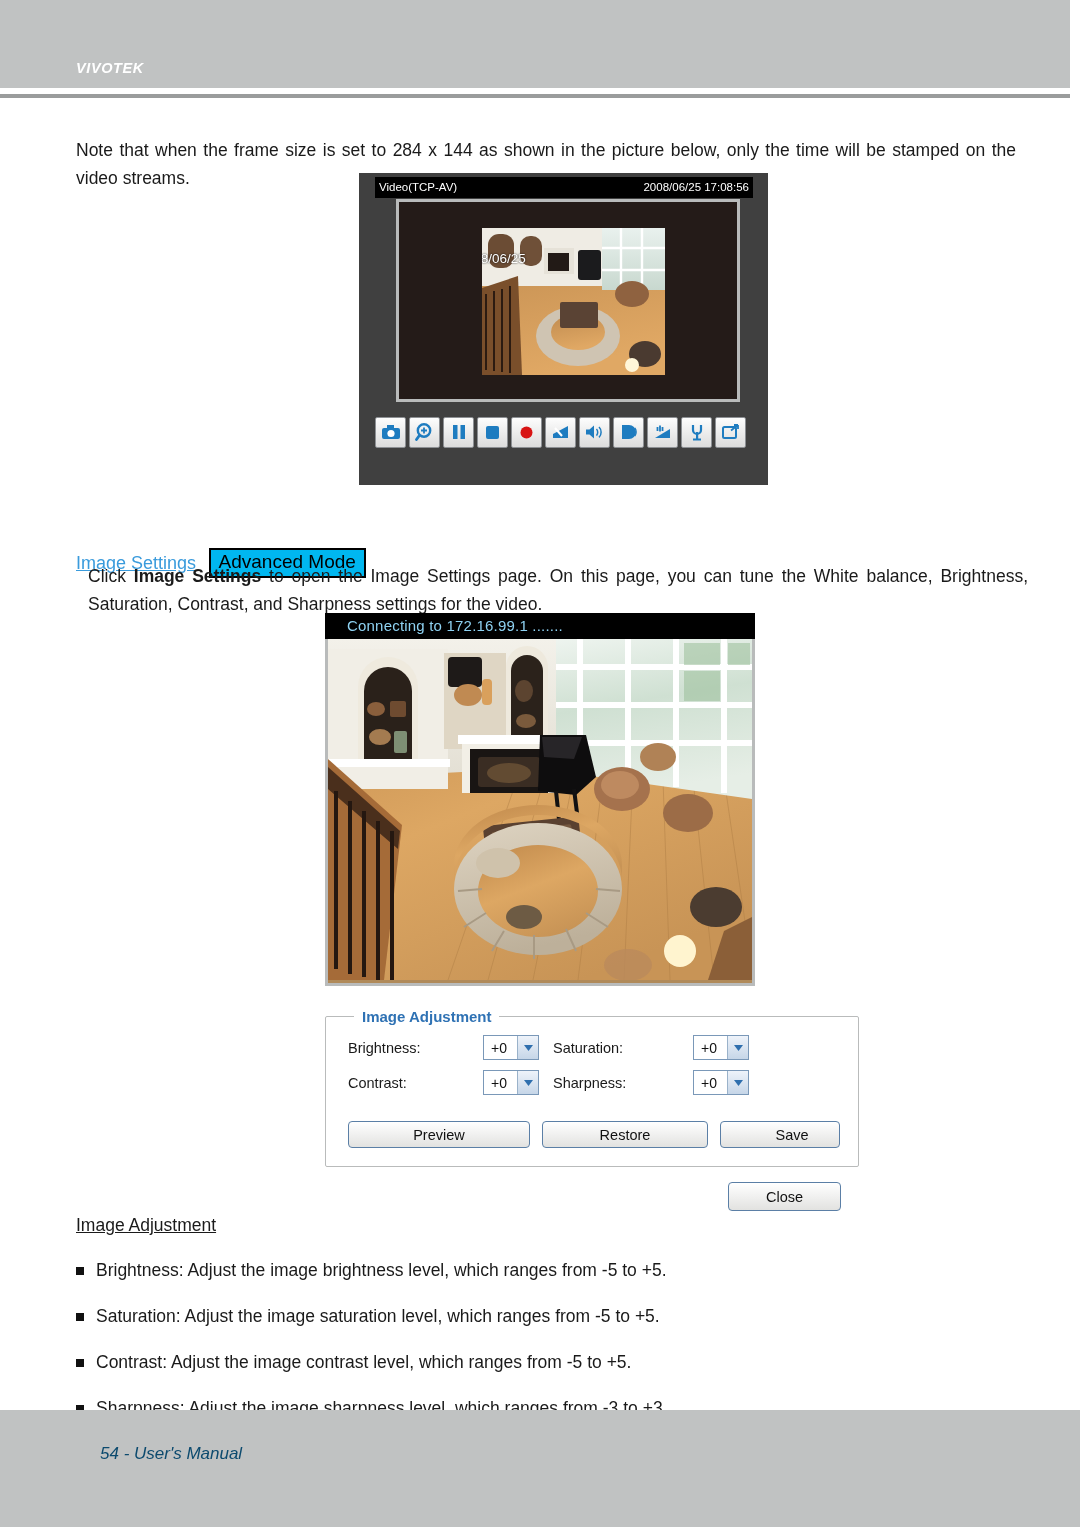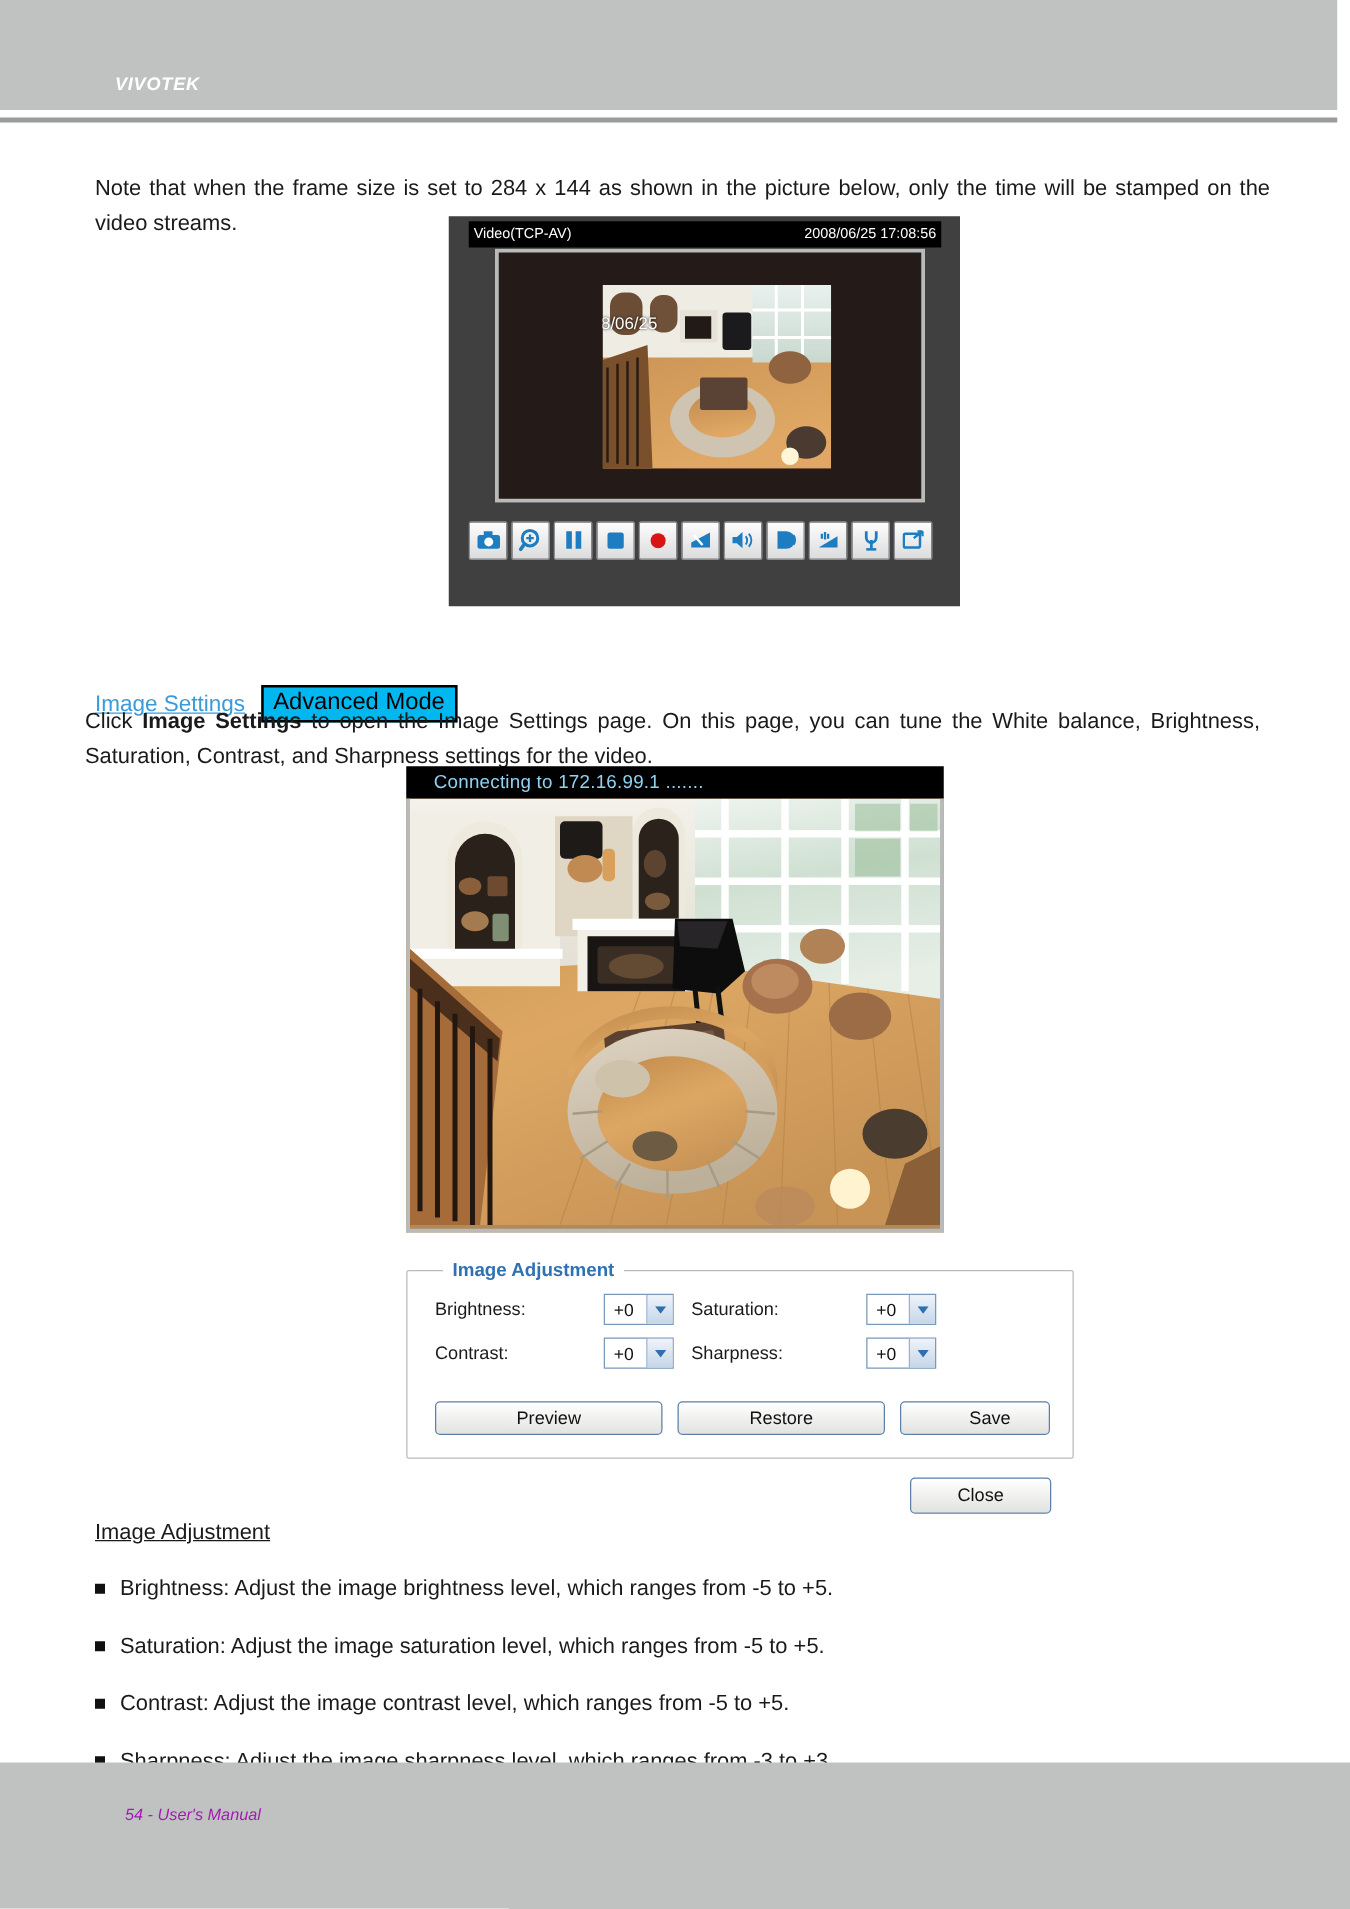--- a/index.html
+++ b/index.html
@@ -11,21 +11,21 @@
     position:relative;
     overflow:hidden;
   }
 
   
   .top-band{
     position:absolute; left:0; top:0; width:1070px; height:88px;
     background:#c0c2c2;
   }
   .brand{
-    position:absolute; left:92px; top:60px;
+    position:absolute; left:76px; top:60px;
     font-size:14.5px; font-weight:bold; font-style:italic;
     color:#ffffff; letter-spacing:.6px;
   }
   .header-rule{
     position:absolute; left:0; top:94px; width:1070px; height:4px;
     background:#9a9c9c;
   }
   .right-white{
     position:absolute; left:1070px; top:0; width:10px; height:1410px;
     background:#ffffff;
@@ -82,21 +82,21 @@
   .link-row{ position:absolute; left:76px; top:548px; }
   .link-imgset{
     font-size:18px; color:#3a9bdc; text-decoration:underline;
     vertical-align:middle;
   }
   .adv-mode{
     display:inline-block; vertical-align:middle; margin-left:8px;
     background:#00b7f0; border:2px solid #000000;
     padding:1px 8px 3px; font-size:19px; color:#000000;
   }
-  #settings-para{ left:68px; top:562px; width:940px; }
+  #settings-para{ left:88px; top:562px; width:940px; }
 
   
   .dialog{
     position:absolute; left:325px; top:613px; width:430px;
   }
   .dlg-titlebar{
     width:430px; height:26px; background:#000000;
     color:#8fd2f2; font-size:15px; line-height:26px;
     padding-left:22px; letter-spacing:.2px;
   }
@@ -172,21 +172,21 @@
   }
   .bullet-text{ font-size:17.5px; line-height:24px; color:#1a1a1a; }
 
   
   .footer{
     position:absolute; left:0; top:1410px; width:1080px; height:117px;
     background:#c0c2c2;
   }
   .footer-text{
     position:absolute; left:100px; top:1444px;
-    font-size:13px; font-style:italic; color:#a21caf;
+    font-size:17px; font-style:italic; color:#0c4a6e;
   }
 </style>
 </head>
 <body>
 
 <div class="top-band"></div>
 <div class="brand">VIVOTEK</div>
 <div class="header-rule"></div>
 <div class="right-white"></div>
 

